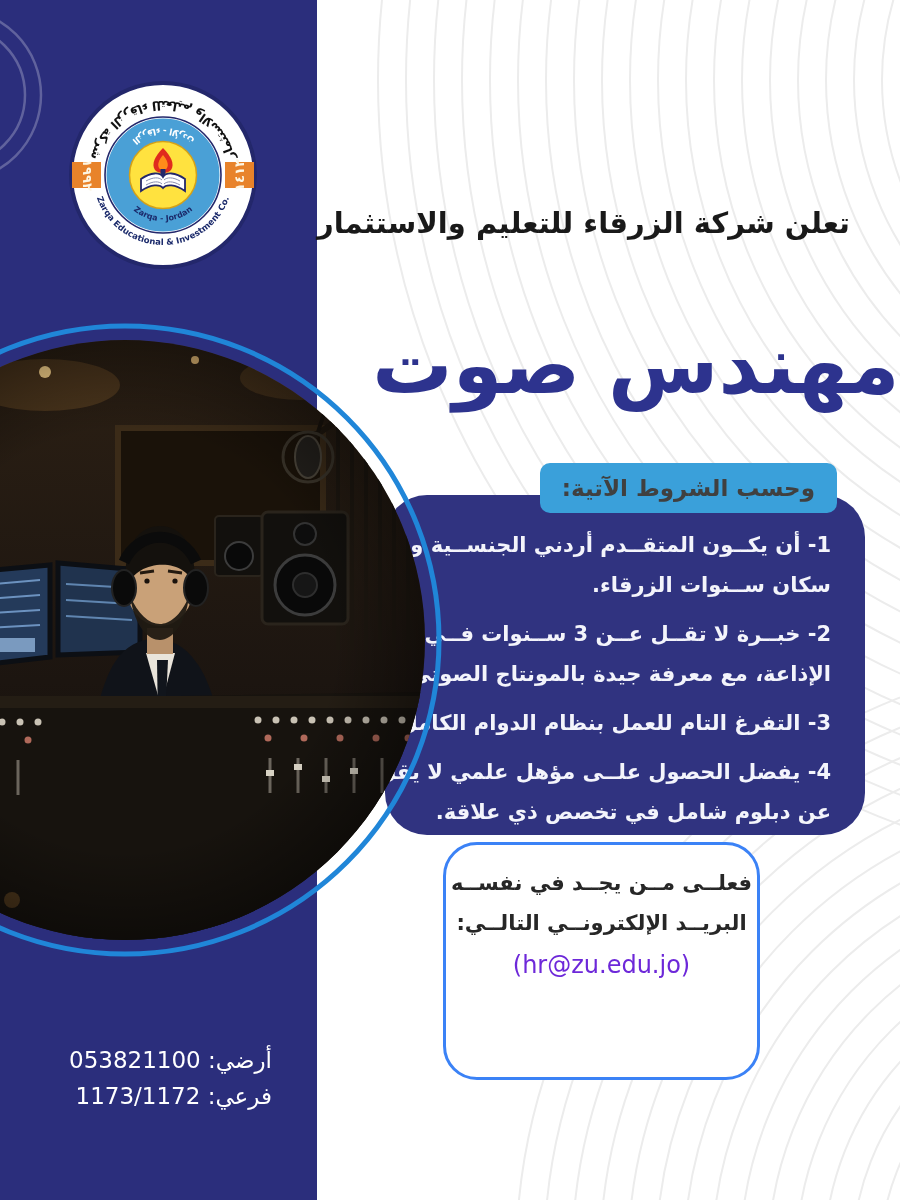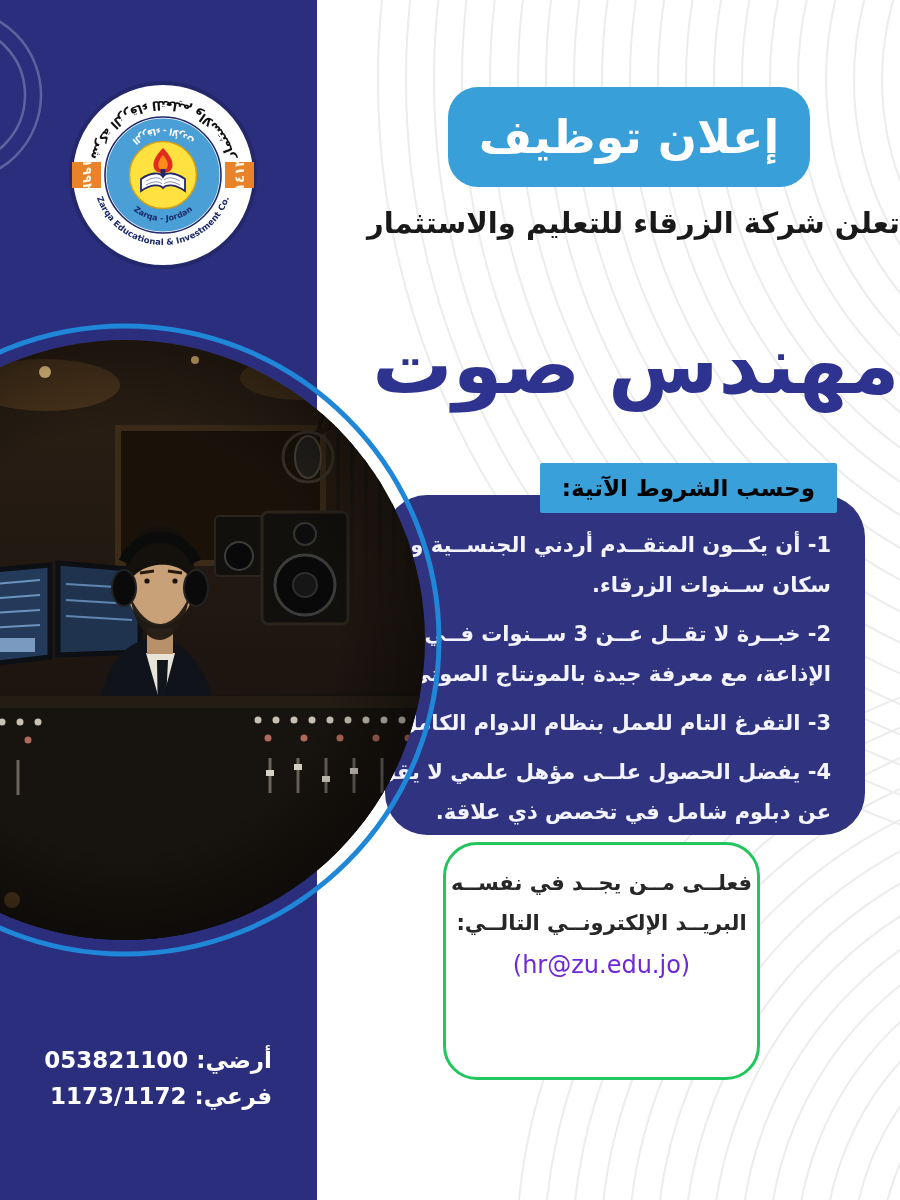--- a/index.html
+++ b/index.html
@@ -17,61 +17,61 @@
   .panel-arcs{position:absolute;left:0;top:0;z-index:2;}
   .logo-wrap{position:absolute;left:62px;top:74px;width:202px;height:202px;z-index:3;}
   .ribbon{
     position:absolute;left:448px;top:87px;width:362px;height:100px;
     background:#389fd9;border-radius:30px;color:#ffffff;
     display:flex;align-items:center;justify-content:center;
     font-size:46px;font-weight:bold;z-index:3;direction:rtl;
   }
   .announce{
     position:absolute;left:317px;top:199px;width:583px;z-index:3;
-    direction:rtl;text-align:right;color:#191919;
+    direction:rtl;text-align:left;color:#191919;
     font-size:29px;font-weight:bold;line-height:49px;white-space:nowrap;
   }
   .job-title{
     position:absolute;left:317px;top:310px;width:638px;z-index:3;
     direction:rtl;text-align:center;color:#2d338e;
     font-size:80px;font-weight:bold;line-height:112px;white-space:nowrap;
   }
   .cond-heading{
     position:absolute;right:63px;top:463px;height:50px;z-index:3;
-    background:#3aa0da;border-radius:2px;color:#000000;
+    background:#3aa0da;border-radius:10px;color:#404040;
     display:inline-flex;align-items:center;padding:0 22px;
     font-size:23px;font-weight:bold;direction:rtl;white-space:nowrap;
   }
   .cond-card{
     position:absolute;left:385px;top:495px;width:480px;height:340px;
     background:#303380;border-radius:42px;z-index:2;
     padding:30px 34px 0 20px;overflow:hidden;
   }
   .cond-card p{margin:0 0 9px 0;}
   .cond-line{
     direction:rtl;text-align:right;color:#f3f4fb;
     font-size:21px;font-weight:bold;line-height:40px;white-space:nowrap;
   }
   .apply-card{
     position:absolute;left:443px;top:842px;width:317px;height:238px;
-    background:#ffffff;border:3px solid #22c55e;border-radius:34px;
+    background:#ffffff;border:3px solid #3b82f6;border-radius:34px;
     z-index:2;padding-top:18px;text-align:center;
   }
   .apply-line{
     direction:rtl;color:#272727;font-size:21px;font-weight:bold;
     line-height:40px;white-space:nowrap;
   }
   .apply-email{
     direction:ltr;color:#6d28d9;font-size:24px;font-weight:normal;
     line-height:44px;white-space:nowrap;
   }
   .phones{
     position:absolute;left:52px;top:1042px;width:220px;z-index:3;
-    direction:rtl;text-align:left;color:#ffffff;
-    font-size:23px;font-weight:bold;line-height:36px;white-space:nowrap;
+    direction:rtl;text-align:right;color:#ffffff;
+    font-size:23px;font-weight:normal;line-height:36px;white-space:nowrap;
   }
   .photo-layer{position:absolute;left:0;top:0;z-index:4;pointer-events:none;}
 </style>
 </head>
 <body>
 
 <div class="poster">
 
   <svg class="bg-pattern" width="900" height="1200" viewBox="0 0 900 1200" aria-hidden="true">
     <g stroke="#ececec" stroke-width="2" fill="none">
@@ -172,21 +172,20 @@
       <g>
         <path d="M 0,-27 C 8,-19 12,-11 8,-5 C 5,-1 -5,-1 -8,-5 C -12,-11 -8,-19 0,-27 Z" fill="#e02b1d"></path>
         <path d="M 0,-20 C 4,-15 6,-11 4,-7 C 2,-4 -2,-4 -4,-7 C -6,-11 -4,-15 0,-20 Z" fill="#ff8c1a"></path>
         <rect x="-2.5" y="-6" width="5" height="10" fill="#23276b"></rect>
         <path d="M -22,4 C -12,-3 -3,-3 0,2 C 3,-3 12,-3 22,4 L 22,16 C 12,9 3,9 0,13 C -3,9 -12,9 -22,16 Z" fill="#ffffff" stroke="#23276b" stroke-width="1.8"></path>
         <path d="M -17,6 C -10,2 -4,2 -1,5 M -17,10 C -10,6 -4,6 -1,9 M 17,6 C 10,2 4,2 1,5 M 17,10 C 10,6 4,6 1,9" stroke="#8a8fb0" stroke-width="1" fill="none"></path>
       </g>
     </svg>
   </div>
 
-  <div class="ribbon">إعلان توظيف</div>
 
   <div class="announce">
     <div>تعلن شركة الزرقاء للتعليم والاستثمار</div>
   </div>
 
   <div class="job-title">مهندس صوت</div>
 
   <div class="cond-heading">وحسب الشروط الآتية:</div>
 
   <div class="cond-card">

